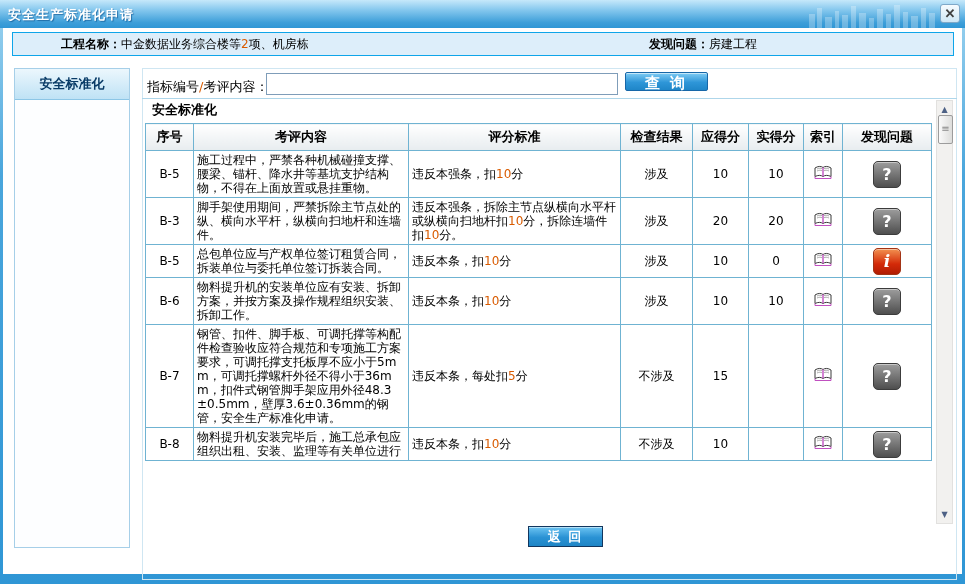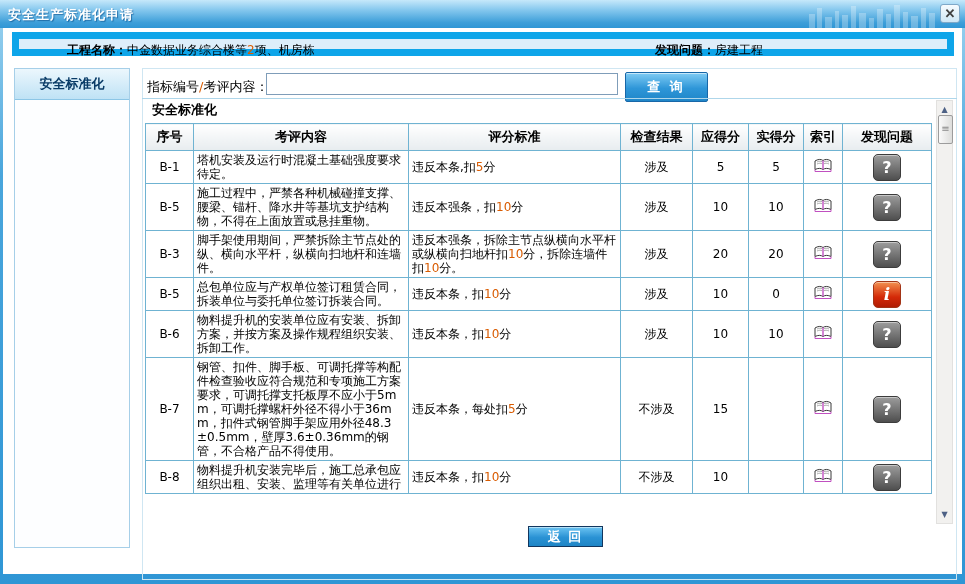--- a/index.html
+++ b/index.html
@@ -11,39 +11,39 @@
     background:linear-gradient(180deg,#c6e8fa 0%,#86c8ee 35%,#3e9fd9 80%,#2f96d5 100%);}
   .title-text{position:absolute;left:8px;top:6px;color:#fff;font-weight:bold;font-size:13px;
     text-shadow:1px 1px 1px rgba(0,70,130,.6);letter-spacing:1px;}
   .skyline{position:absolute;right:28px;top:2px;opacity:.28;}
   .close-btn{position:absolute;right:5px;top:4px;width:20px;height:19px;
     background:linear-gradient(#f6fbfe,#cfe7f6);border:1px solid #7fa8c8;border-radius:3px;
     color:#3f3f3f;font-weight:bold;font-size:13px;text-align:center;line-height:17px;cursor:pointer;padding:0;}
   
   .body{position:absolute;top:28px;left:3px;right:3px;bottom:10px;background:#fff;}
   .header-strip{position:absolute;top:4px;left:9px;right:8px;height:24px;line-height:22px;
-    background:#ddeefa;border:7px solid #0ea5e9;box-sizing:border-box;text-align:right;}
+    background:#ddeefa;border:1px solid #0ea5e9;box-sizing:border-box;text-align:right;}
   .hs-g1{position:absolute;left:48px;top:0;}
   .hs-g2{position:absolute;left:636px;top:0;}
   .hs-label{font-weight:bold;}
   
   .sidebar{position:absolute;top:40px;left:11px;width:116px;height:480px;
     border:1px solid #a6cfe8;background:#fdfeff;box-sizing:border-box;}
   .sidebar-tab{height:30px;background:linear-gradient(#ecf7fd,#bfe2f5);
     border-bottom:1px solid #8cc6e6;color:#083a66;font-weight:bold;text-align:center;
     line-height:30px;font-size:13px;cursor:pointer;}
   
   .main-panel{position:absolute;left:139px;top:40px;right:5px;height:512px;
     border:1px solid #cfe6f2;box-sizing:border-box;}
   .search-label{position:absolute;top:49px;left:144px;height:20px;line-height:20px;font-size:13px;}
   .search-input{position:absolute;top:45px;left:263px;width:352px;height:22px;
     border:1px solid #7f9db9;box-sizing:border-box;font-size:12px;padding:0 3px;}
-  .query-btn{position:absolute;top:44px;left:622px;width:83px;height:30px;
+  .query-btn{position:absolute;top:44px;left:622px;width:83px;height:19px;
     background:linear-gradient(#7fccf4,#2e96d8 55%,#1f86c8);border:1px solid #1767a8;border-radius:2px;
-    color:#fff;font-weight:bold;font-size:13px;letter-spacing:3px;cursor:pointer;
+    color:#fff;font-weight:bold;font-size:15px;letter-spacing:3px;cursor:pointer;
     box-shadow:inset 0 1px 0 rgba(255,255,255,.55);}
   .divider{position:absolute;top:70px;left:139px;right:5px;border-top:1px solid #aed6ea;}
   .table-title{position:absolute;top:73px;left:149px;font-weight:bold;font-size:13px;}
   
   .table-wrap{position:absolute;top:95px;left:142px;width:789px;height:402px;overflow:hidden;}
   table{border-collapse:collapse;table-layout:fixed;width:786px;}
   th,td{border:1px solid #6fb3d2;box-sizing:border-box;}
   thead th{height:27px;background:linear-gradient(#ffffff,#e7ecef);font-weight:bold;font-size:13px;padding:0 1px;}
   td{font-size:12px;line-height:14px;padding:2px 3px;vertical-align:middle;}
   td.c{text-align:center;}
@@ -144,35 +144,20 @@
             <th>评分标准</th>
             <th>检查结果</th>
             <th>应得分</th>
             <th>实得分</th>
             <th>索引</th>
             <th>发现问题</th>
           </tr>
         </thead>
         <tbody id="rows">
             <tr>
-              <td class="c">B-1</td>
-              <td class="content">塔机安装及运行时混凝土基础强度要求待定。</td>
-              <td class="standard">违反本条,扣<span class="dg">5</span>分</td>
-              <td class="c">涉及</td>
-              <td class="c">5</td>
-              <td class="c">5</td>
-              <td class="c"><span class="book"><svg width="18" height="15" viewBox="0 0 18 15">
-                    <path d="M1,3 C4,1 7,1 9,2.5 C11,1 14,1 17,3 L17,11.5 C14,10 11,10 9,11.5 C7,10 4,10 1,11.5 Z" fill="#ffffff" stroke="#3a3a3a" stroke-width="1"></path>
-                    <path d="M9,2.5 L9,11.5" stroke="#c050c0" stroke-width="1.4"></path>
-                    <path d="M1,11.5 L1,13.5 L17,13.5 L17,11.5" fill="none" stroke="#c050c0" stroke-width="1"></path>
-                    <path d="M3,4 C5,3 7,3 8,3.8 M3,6 C5,5 7,5 8,5.8 M10,3.8 C11,3 13,3 15,4 M10,5.8 C11,5 13,5 15,6" fill="none" stroke="#888" stroke-width="0.7"></path>
-                  </svg></span></td>
-              <td class="c"><span class="cell-icon icon-q">?</span></td>
-            </tr>
-            <tr>
               <td class="c">B-5</td>
               <td class="content">施工过程中，严禁各种机械碰撞支撑、腰梁、锚杆、降水井等基坑支护结构物，不得在上面放置或悬挂重物。</td>
               <td class="standard">违反本强条，扣<span class="dg">10</span>分</td>
               <td class="c">涉及</td>
               <td class="c">10</td>
               <td class="c">10</td>
               <td class="c"><span class="book"><svg width="18" height="15" viewBox="0 0 18 15">
                     <path d="M1,3 C4,1 7,1 9,2.5 C11,1 14,1 17,3 L17,11.5 C14,10 11,10 9,11.5 C7,10 4,10 1,11.5 Z" fill="#ffffff" stroke="#3a3a3a" stroke-width="1"></path>
                     <path d="M9,2.5 L9,11.5" stroke="#c050c0" stroke-width="1.4"></path>
                     <path d="M1,11.5 L1,13.5 L17,13.5 L17,11.5" fill="none" stroke="#c050c0" stroke-width="1"></path>
@@ -220,21 +205,21 @@
               <td class="c"><span class="book"><svg width="18" height="15" viewBox="0 0 18 15">
                     <path d="M1,3 C4,1 7,1 9,2.5 C11,1 14,1 17,3 L17,11.5 C14,10 11,10 9,11.5 C7,10 4,10 1,11.5 Z" fill="#ffffff" stroke="#3a3a3a" stroke-width="1"></path>
                     <path d="M9,2.5 L9,11.5" stroke="#c050c0" stroke-width="1.4"></path>
                     <path d="M1,11.5 L1,13.5 L17,13.5 L17,11.5" fill="none" stroke="#c050c0" stroke-width="1"></path>
                     <path d="M3,4 C5,3 7,3 8,3.8 M3,6 C5,5 7,5 8,5.8 M10,3.8 C11,3 13,3 15,4 M10,5.8 C11,5 13,5 15,6" fill="none" stroke="#888" stroke-width="0.7"></path>
                   </svg></span></td>
               <td class="c"><span class="cell-icon icon-q">?</span></td>
             </tr>
             <tr>
               <td class="c">B-7</td>
-              <td class="content">钢管、扣件、脚手板、可调托撑等构配件检查验收应符合规范和专项施工方案要求，可调托撑支托板厚不应小于5mm，可调托撑螺杆外径不得小于36mm，扣件式钢管脚手架应用外径48.3±0.5mm，壁厚3.6±0.36mm的钢管，不合格产品不得使用。</td>
+              <td class="content">钢管、扣件、脚手板、可调托撑等构配件检查验收应符合规范和专项施工方案要求，可调托撑支托板厚不应小于5mm，可调托撑螺杆外径不得小于36mm，扣件式钢管脚手架应用外径48.3±0.5mm，壁厚3.6±0.36mm的钢管，安全生产标准化申请。</td>
               <td class="standard">违反本条，每处扣<span class="dg">5</span>分</td>
               <td class="c">不涉及</td>
               <td class="c">15</td>
               <td class="c"></td>
               <td class="c"><span class="book"><svg width="18" height="15" viewBox="0 0 18 15">
                     <path d="M1,3 C4,1 7,1 9,2.5 C11,1 14,1 17,3 L17,11.5 C14,10 11,10 9,11.5 C7,10 4,10 1,11.5 Z" fill="#ffffff" stroke="#3a3a3a" stroke-width="1"></path>
                     <path d="M9,2.5 L9,11.5" stroke="#c050c0" stroke-width="1.4"></path>
                     <path d="M1,11.5 L1,13.5 L17,13.5 L17,11.5" fill="none" stroke="#c050c0" stroke-width="1"></path>
                     <path d="M3,4 C5,3 7,3 8,3.8 M3,6 C5,5 7,5 8,5.8 M10,3.8 C11,3 13,3 15,4 M10,5.8 C11,5 13,5 15,6" fill="none" stroke="#888" stroke-width="0.7"></path>
                   </svg></span></td>

